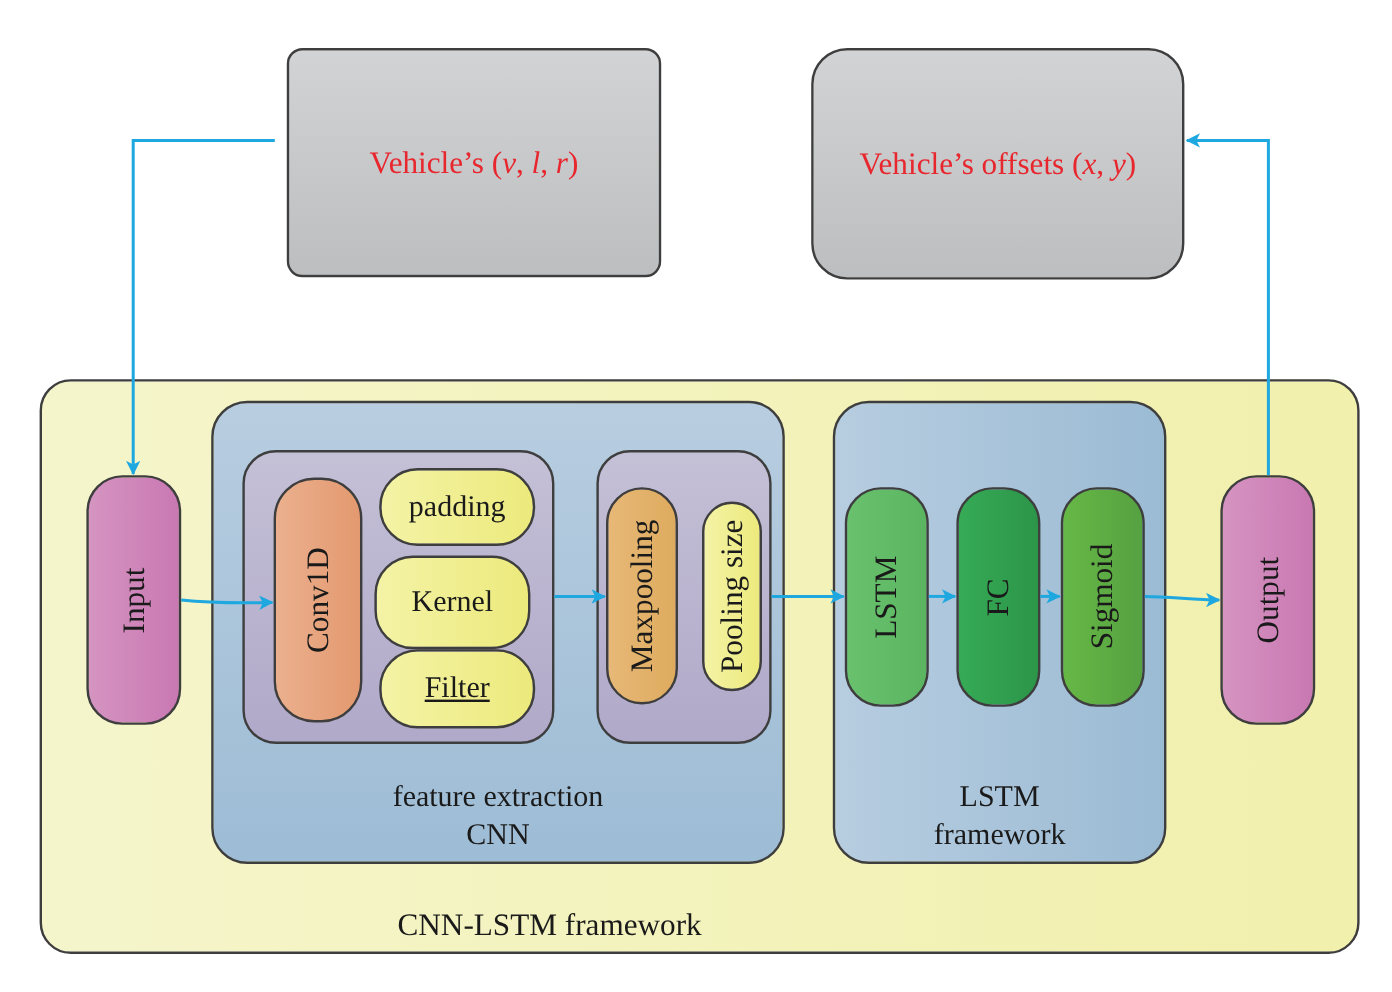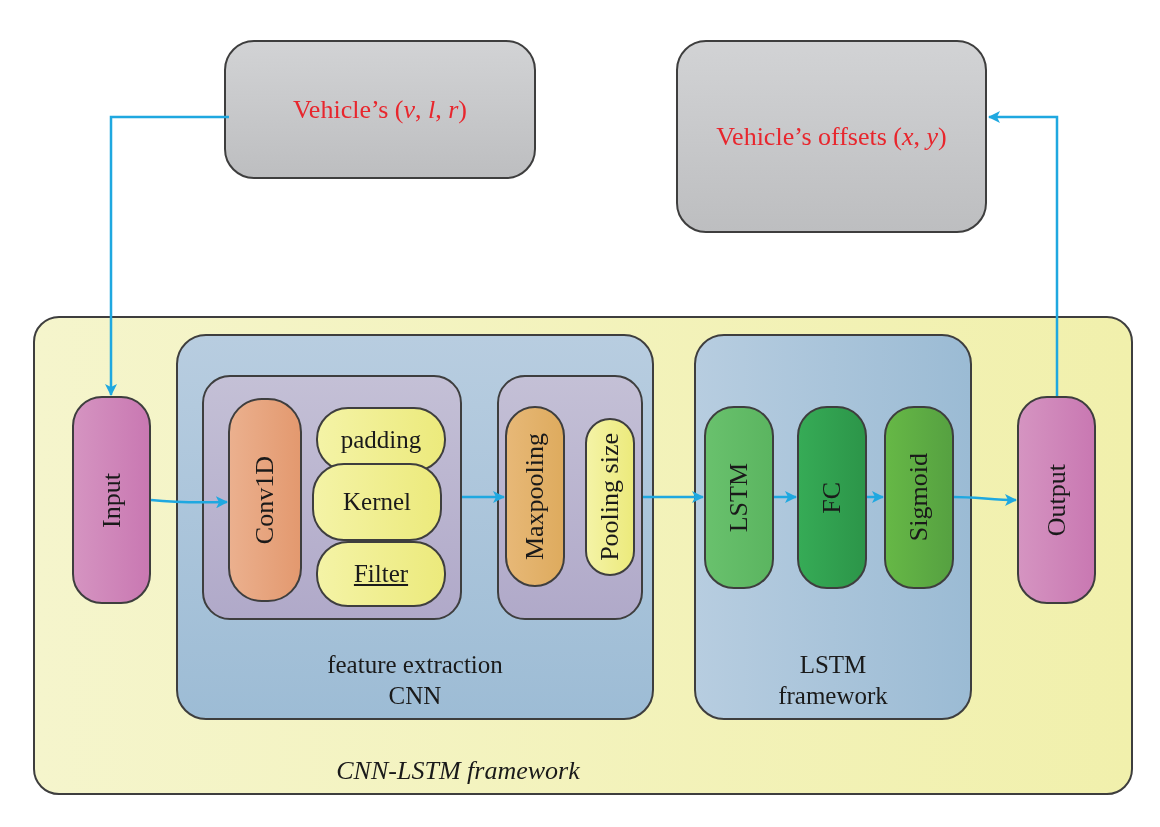--- a/index.html
+++ b/index.html
@@ -28,46 +28,46 @@
 
   .vlabel { writing-mode:vertical-rl; transform:rotate(180deg); font-size:26px; white-space:nowrap; }
   .hlabel { font-size:25px; white-space:nowrap; }
   .caption { font-size:25px; text-align:center; line-height:1.25; }
 
   svg.wires { position:absolute; left:0; top:0; pointer-events:none; }
 </style>
 </head>
 <body>
 
-<div class="abs stroke io-box" style="left:224px; top:40px; width:312px; height:139px;">
+<div class="abs stroke io-box" style="left:239px; top:40px; width:312px; height:191px;border-radius:13px;">
   <span class="io-text"><span>Vehicle’s (</span><i>v</i><span>, </span><i>l</i><span>, </span><i>r</i><span>)</span></span>
 </div>
 
 <div class="abs stroke io-box" style="left:676px; top:40px; width:311px; height:193px;">
   <span class="io-text"><span>Vehicle’s offsets (</span><i>x</i><span>, </span><i>y</i><span>)</span></span>
 </div>
 
 <div class="abs stroke framework" style="left:33px; top:316px; width:1100px; height:479px;"></div>
-<div class="abs caption" style="left:33px; top:755px; width:850px; font-size:26px;font-style:italic;">CNN-LSTM framework</div>
+<div class="abs caption" style="left:33px; top:755px; width:850px; font-size:26px;">CNN-LSTM framework</div>
 
 <div class="abs stroke pill pink" style="left:72px; top:396px; width:79px; height:208px; border-radius:30px;">
   <span class="vlabel">Input</span>
 </div>
 
 <div class="abs stroke panel" style="left:176px; top:334px; width:478px; height:386px;"></div>
 <div class="abs caption" style="left:176px; top:649px; width:478px;">
   <div>feature extraction</div>
   <div>CNN</div>
 </div>
 
 <div class="abs stroke subpanel" style="left:202px; top:375px; width:260px; height:245px;"></div>
 <div class="abs stroke pill orange" style="left:228px; top:398px; width:74px; height:204px; border-radius:34px;">
   <span class="vlabel">Conv1D</span>
 </div>
-<div class="abs stroke pill pill-yellow" style="left:316px; top:407px; width:130px; height:65px;">
+<div class="abs stroke pill pill-yellow" style="left:316px; top:390px; width:130px; height:65px;">
   <span class="hlabel">padding</span>
 </div>
 <div class="abs stroke pill pill-yellow" style="left:312px; top:463px; width:130px; height:78px;">
   <span class="hlabel">Kernel</span>
 </div>
 <div class="abs stroke pill pill-yellow" style="left:316px; top:541px; width:130px; height:66px;text-decoration:underline;">
   <span class="hlabel">Filter</span>
 </div>
 
 <div class="abs stroke subpanel" style="left:497px; top:375px; width:146px; height:245px;"></div>

